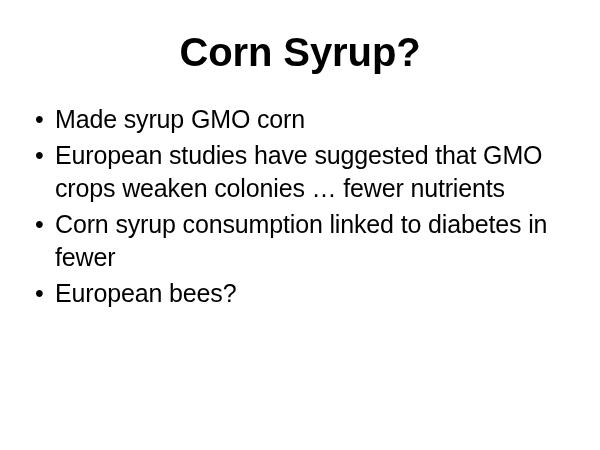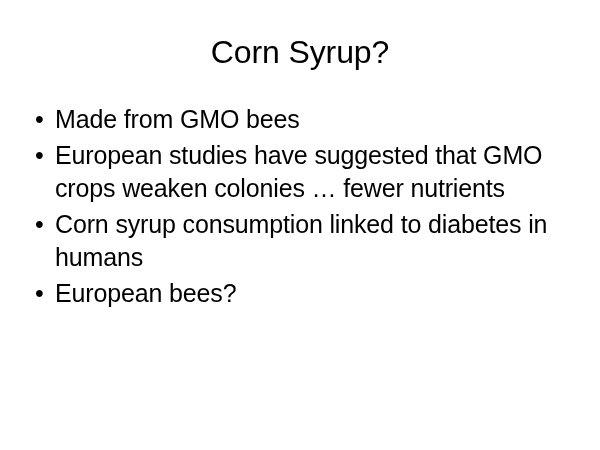--- a/index.html
+++ b/index.html
@@ -23,22 +23,22 @@
     background: #ffffff;
     box-sizing: border-box;
   }
 
   .slide-title {
     position: absolute;
     left: 0;
     top: 30px;
     width: 600px;
     text-align: center;
-    font-size: 32px;
-    font-weight: 400;
+    font-size: 40px;
+    font-weight: 700;
     line-height: 44px;
     letter-spacing: -0.1px;
     color: #000000;
     white-space: nowrap;
   }
 
   .bullet-list {
     position: absolute;
     left: 28px;
     top: 103px;
@@ -78,31 +78,31 @@
 <body>
 
 <div class="slide">
 
   <div class="slide-title">Corn Syrup?</div>
 
   <ul class="bullet-list">
 
     <li class="bullet-item">
       <span class="bullet-marker">•</span>
-      <span class="bullet-text">Made from GMO bees</span>
+      <span class="bullet-text">Made syrup GMO corn</span>
     </li>
 
     <li class="bullet-item">
       <span class="bullet-marker">•</span>
       <span class="bullet-text">European studies have suggested that GMO crops weaken colonies … fewer nutrients</span>
     </li>
 
     <li class="bullet-item">
       <span class="bullet-marker">•</span>
-      <span class="bullet-text">Corn syrup consumption linked to diabetes in humans</span>
+      <span class="bullet-text">Corn syrup consumption linked to diabetes in fewer</span>
     </li>
 
     <li class="bullet-item">
       <span class="bullet-marker">•</span>
       <span class="bullet-text">European bees?</span>
     </li>
 
   </ul>
 
 </div>

